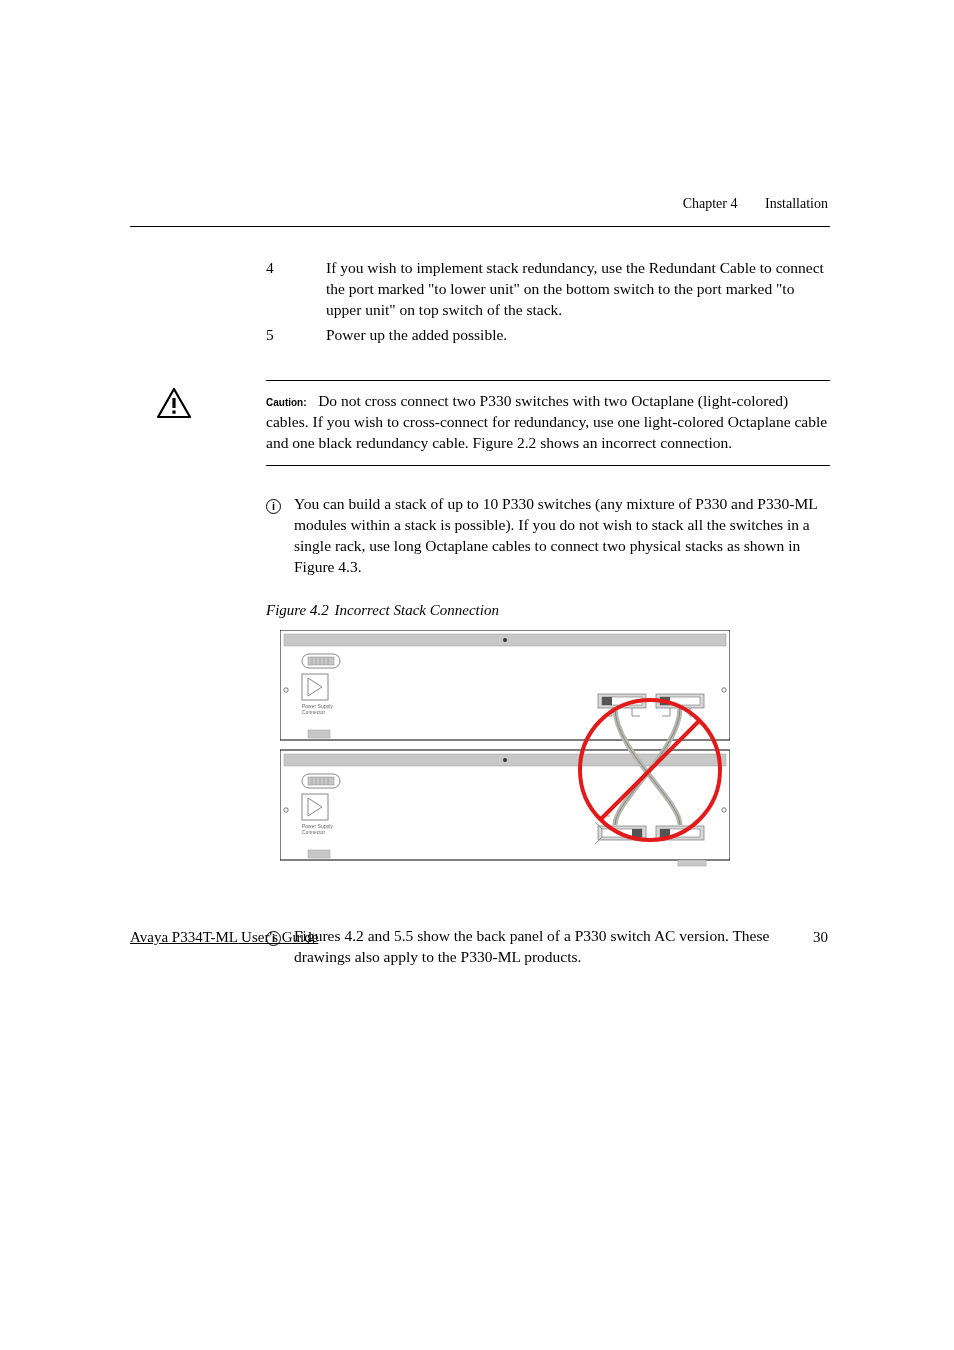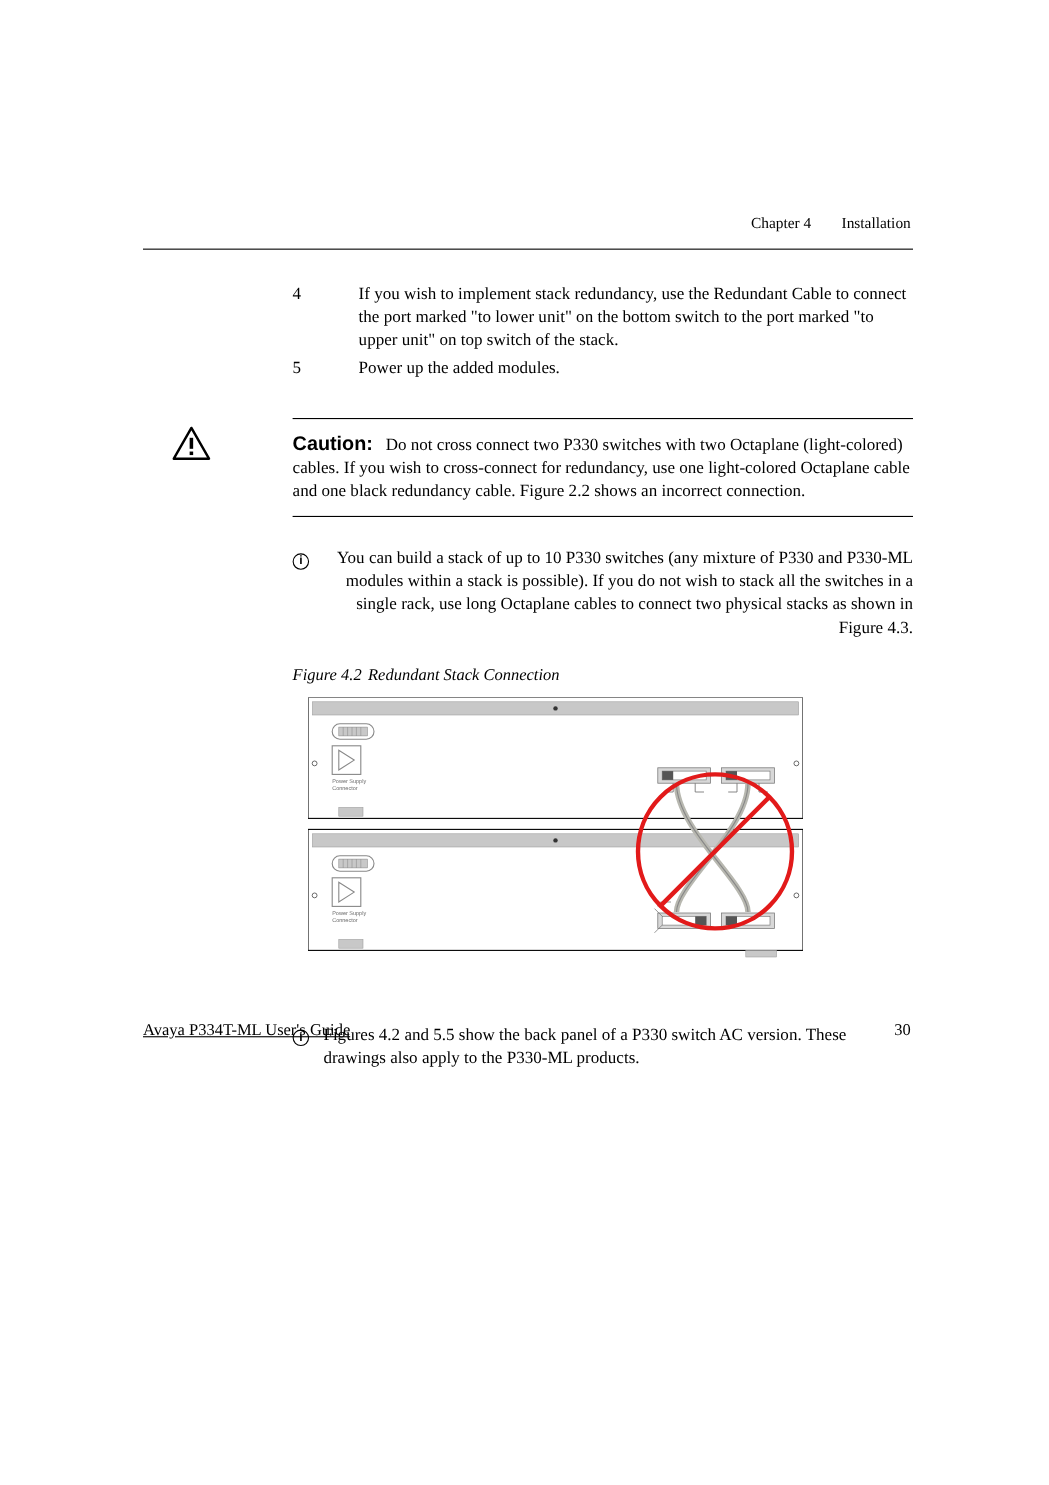--- a/index.html
+++ b/index.html
@@ -7,21 +7,21 @@
   .page { position: relative; width: 954px; height: 1136px; }
   .header { position: absolute; top: 196px; right: 126px; font-size: 14px; }
   .header .chap { margin-right: 24px; }
   .rule-top { position: absolute; top: 226px; left: 130px; width: 700px; height: 1px; background: #000; }
   .content { position: absolute; top: 258px; left: 266px; width: 564px; font-size: 15.5px; line-height: 1.35; }
   .ol-item { display: flex; margin-bottom: 4px; }
   .ol-num { width: 28px; flex: 0 0 28px; }
   .ol-body { flex: 1; margin-left: 32px; }
   .caution-block { margin-top: 34px; border-top: 1px solid #000; border-bottom: 1px solid #000; padding: 10px 0 12px 0; position: relative; }
   .caution-icon { position: absolute; left: -110px; top: 6px; width: 36px; height: 32px; }
-  .caution-label { font-family: Arial, Helvetica, sans-serif; font-weight: bold; font-size: 18px; }
+  .caution-label { font-family: Arial, Helvetica, sans-serif; font-weight: bold; font-size: 10px; }
   .note-row { display: flex; margin-top: 28px; }
   .note-icon { width: 28px; flex: 0 0 28px; font-family: Arial, sans-serif; font-size: 15px; }
   .note-icon .circ { display: inline-block; width: 15px; height: 15px; border: 1.4px solid #000; border-radius: 50%; text-align: center; line-height: 13px; font-size: 11px; font-weight: bold; position: relative; top: 1px; }
   .fig-cap { font-style: italic; font-size: 15px; margin-top: 22px; }
   .fig-cap .fignum { margin-right: 2px; }
   .figure { margin-top: 10px; margin-left: 14px; width: 450px; }
   .footer-left { position: absolute; bottom: 190px; left: 130px; font-size: 15px; text-decoration: underline; }
   .footer-right { position: absolute; bottom: 190px; right: 126px; font-size: 15px; }
 
   
@@ -38,41 +38,41 @@
   <div class="rule-top"></div>
 
   <div class="content">
 
     <div class="ol-item">
       <div class="ol-num">4</div>
       <div class="ol-body">If you wish to implement stack redundancy, use the Redundant Cable to connect the port marked "to lower unit" on the bottom switch to the port marked "to upper unit" on top switch of the stack.</div>
     </div>
     <div class="ol-item">
       <div class="ol-num">5</div>
-      <div class="ol-body">Power up the added modules.</div>
+      <div class="ol-body">Power up the added possible.</div>
     </div>
 
     <div class="caution-block">
       <svg class="caution-icon" viewBox="0 0 36 32">
         <path d="M18 2 L34 30 L2 30 Z" fill="none" stroke="#000" stroke-width="2.2" stroke-linejoin="round"></path>
         <rect x="16.4" y="11" width="3.2" height="10" fill="#000"></rect>
         <rect x="16.4" y="23.5" width="3.2" height="3.2" fill="#000"></rect>
       </svg>
       <span class="caution-label">Caution:</span>
       <span>&nbsp;&nbsp;</span><span>Do not cross connect two P330 switches with two Octaplane (light-colored) cables. If you wish to cross-connect for redundancy, use one light-colored Octaplane cable and one black redundancy cable. Figure 2.2 shows an incorrect connection.</span>
     </div>
 
     <div class="note-row">
       <div class="note-icon"><span class="circ">i</span></div>
-      <div style="flex:1;text-align:right;">You can build a stack of up to 10 P330 switches (any mixture of P330 and P330-ML modules within a stack is possible). If you do not wish to stack all the switches in a single rack, use long Octaplane cables to connect two physical stacks as shown in Figure 4.3.</div>
+      <div style="flex:1;">You can build a stack of up to 10 P330 switches (any mixture of P330 and P330-ML modules within a stack is possible). If you do not wish to stack all the switches in a single rack, use long Octaplane cables to connect two physical stacks as shown in Figure 4.3.</div>
     </div>
 
     <div class="fig-cap">
       <span class="fignum">Figure 4.2</span>
-      <span>Redundant Stack Connection</span>
+      <span>Incorrect Stack Connection</span>
     </div>
 
     <div class="figure">
       <svg viewBox="0 0 450 260" width="450" height="260">
 
         <rect x="0" y="0" width="450" height="110" fill="#fff" stroke="#000" stroke-width="1"></rect>
         <rect x="4" y="4" width="442" height="12" fill="#c8c8c8" stroke="#9a9a9a" stroke-width="0.5"></rect>
         <circle cx="225" cy="10" r="2" fill="#333"></circle>
         <circle cx="6" cy="60" r="2.2" fill="none" stroke="#555" stroke-width="0.8"></circle>
         <circle cx="444" cy="60" r="2.2" fill="none" stroke="#555" stroke-width="0.8"></circle>

